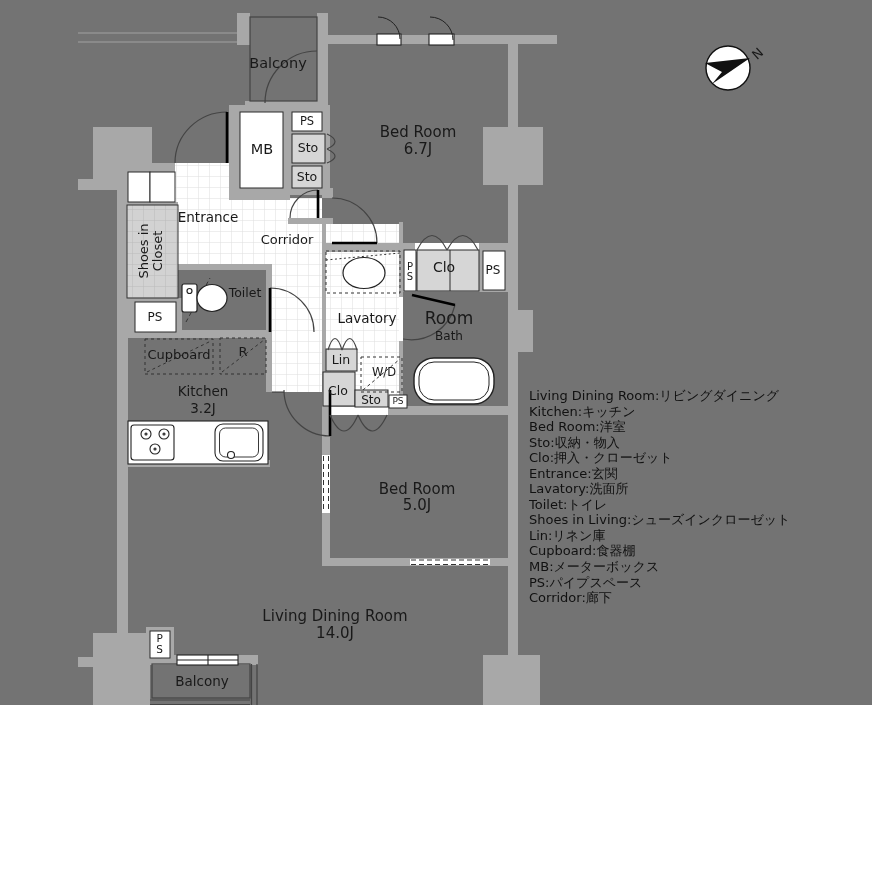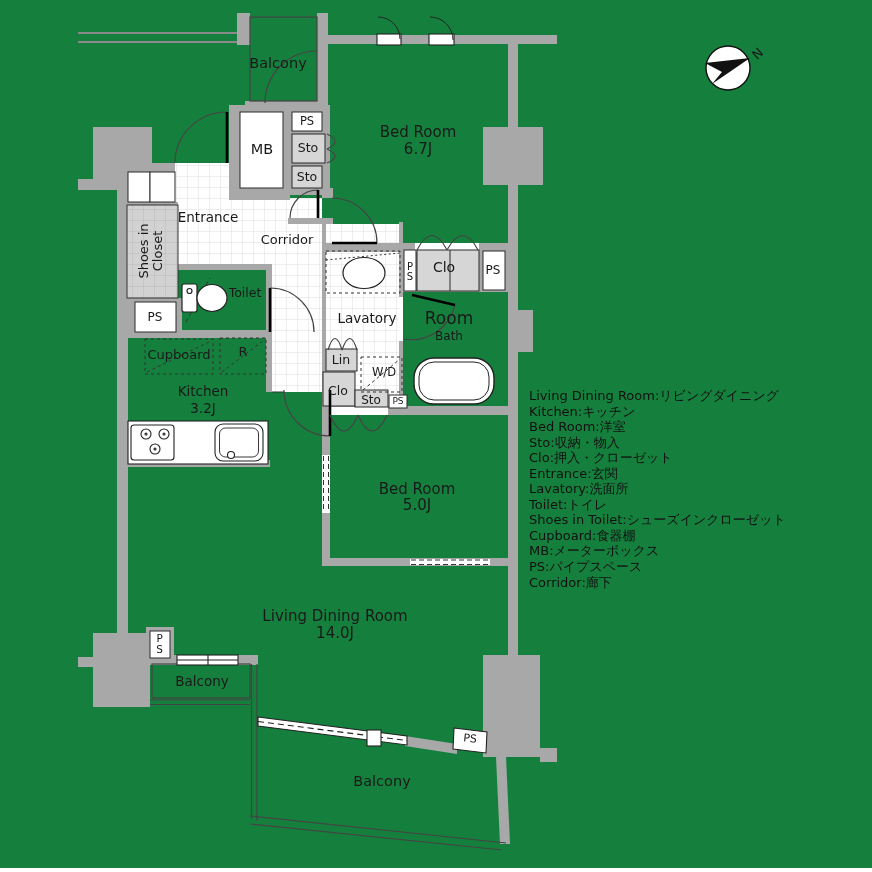--- a/index.html
+++ b/index.html
@@ -1,16 +1,16 @@
 <!DOCTYPE html>
 <html><head>
 <meta charset="utf-8">
 <style>
   html,body{margin:0;padding:0;background:#fff}
-  #stage{position:relative;width:872px;height:868px;background:#15803d;overflow:hidden;
+  #stage{position:relative;width:872px;height:705px;background:#737373;overflow:hidden;
          font-family:"DejaVu Sans","Liberation Sans",sans-serif;}
   #plan-svg{position:absolute;left:0;top:0}
   .lbl{position:absolute;transform:translate(-50%,-50%);color:#191919;white-space:nowrap;
        text-align:center;line-height:1.08;}
   .rot90{transform:translate(-50%,-50%) rotate(-90deg)}
   .rotN{transform:translate(-50%,-50%) rotate(-42deg)}
   .rot6{transform:translate(-50%,-50%) rotate(6deg)}
   .vstack{writing-mode:vertical-rl;text-orientation:upright;letter-spacing:-1px}
   .legend{position:absolute;left:529px;top:388px;font-size:13px;line-height:15.55px;
           color:#111;white-space:nowrap}
@@ -258,20 +258,21 @@
 
 <div class="legend">
   <div>Living Dining Room:リビングダイニング</div>
   <div>Kitchen:キッチン</div>
   <div>Bed Room:洋室</div>
   <div>Sto:収納・物入</div>
   <div>Clo:押入・クローゼット</div>
   <div>Entrance:玄関</div>
   <div>Lavatory:洗面所</div>
   <div>Toilet:トイレ</div>
-  <div>Shoes in Toilet:シューズインクローゼット</div>
+  <div>Shoes in Living:シューズインクローゼット</div>
+  <div>Lin:リネン庫</div>
   <div>Cupboard:食器棚</div>
   <div>MB:メーターボックス</div>
   <div>PS:パイプスペース</div>
   <div>Corridor:廊下</div>
 </div>
 
 </div>
 
 </body></html>

